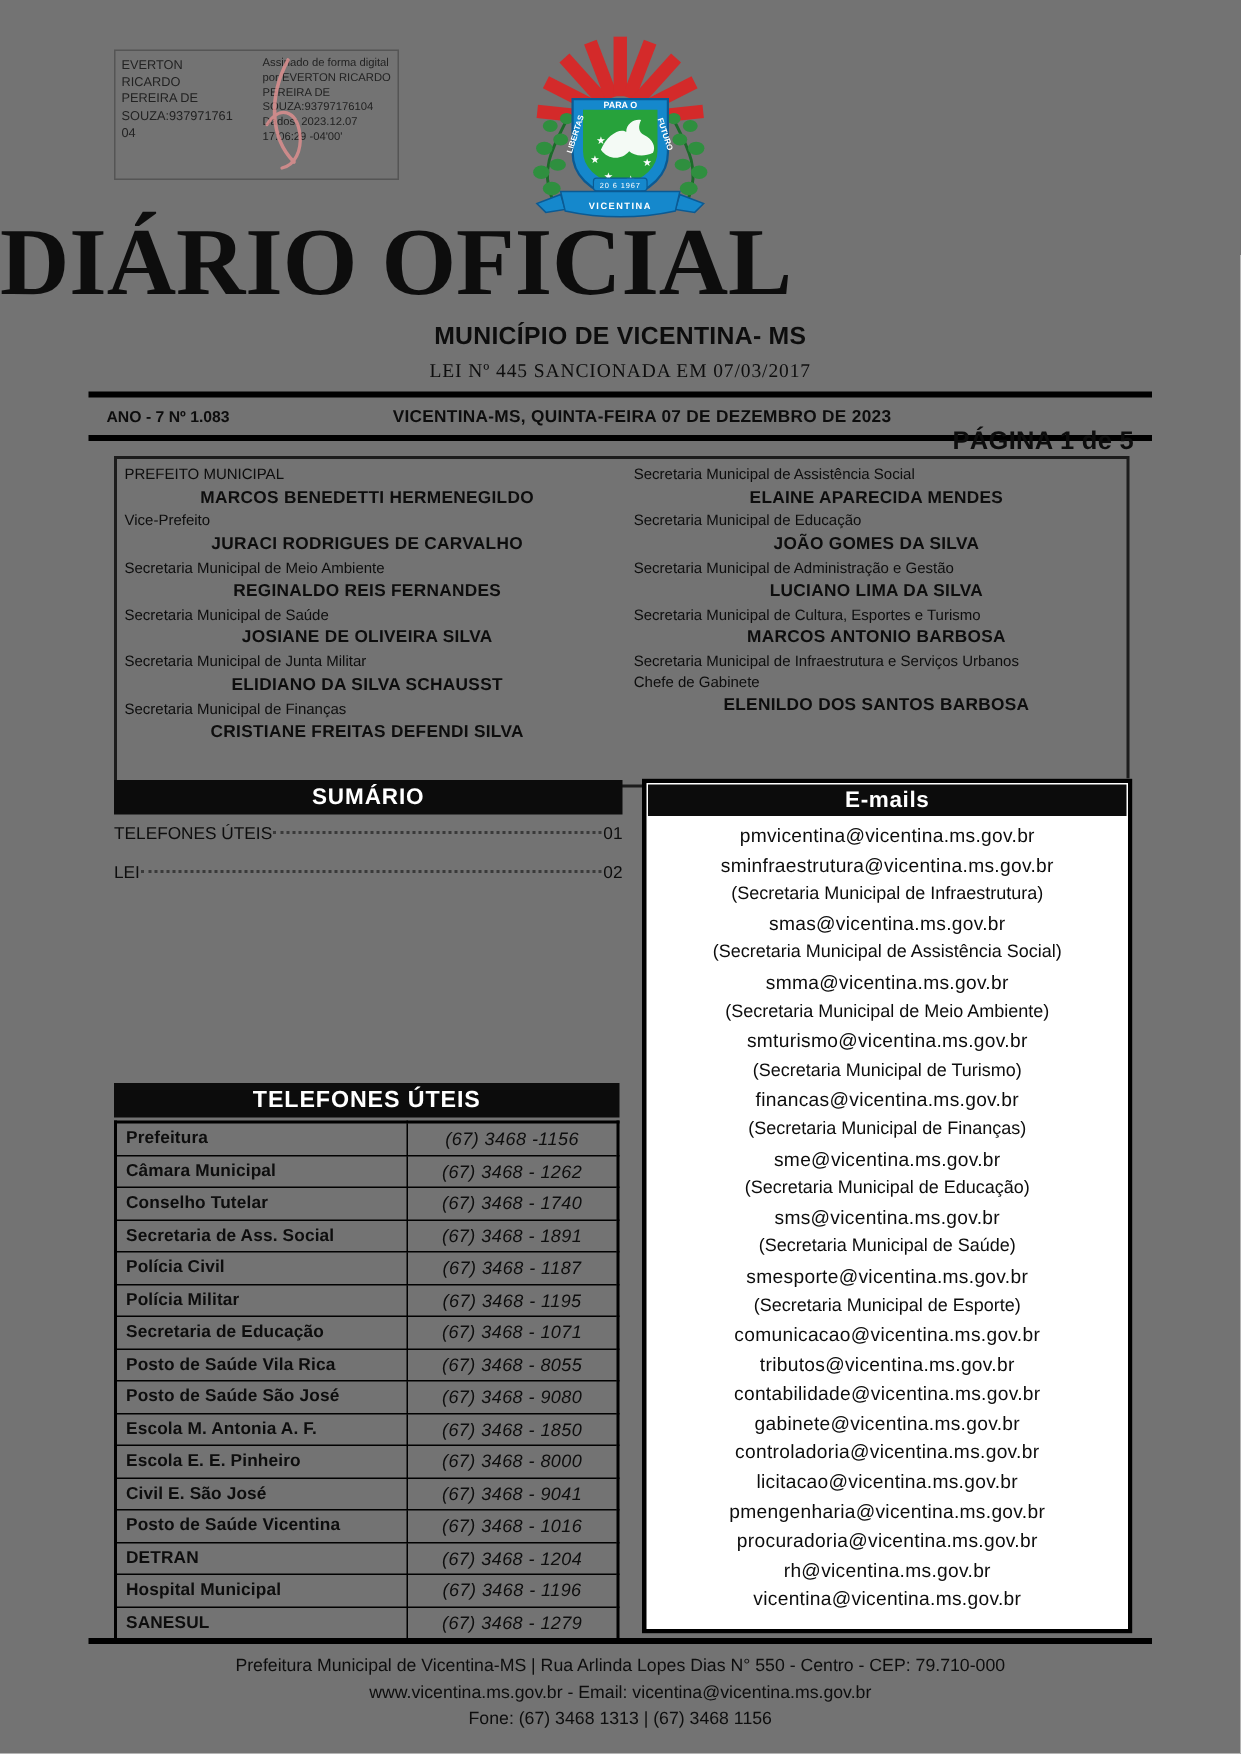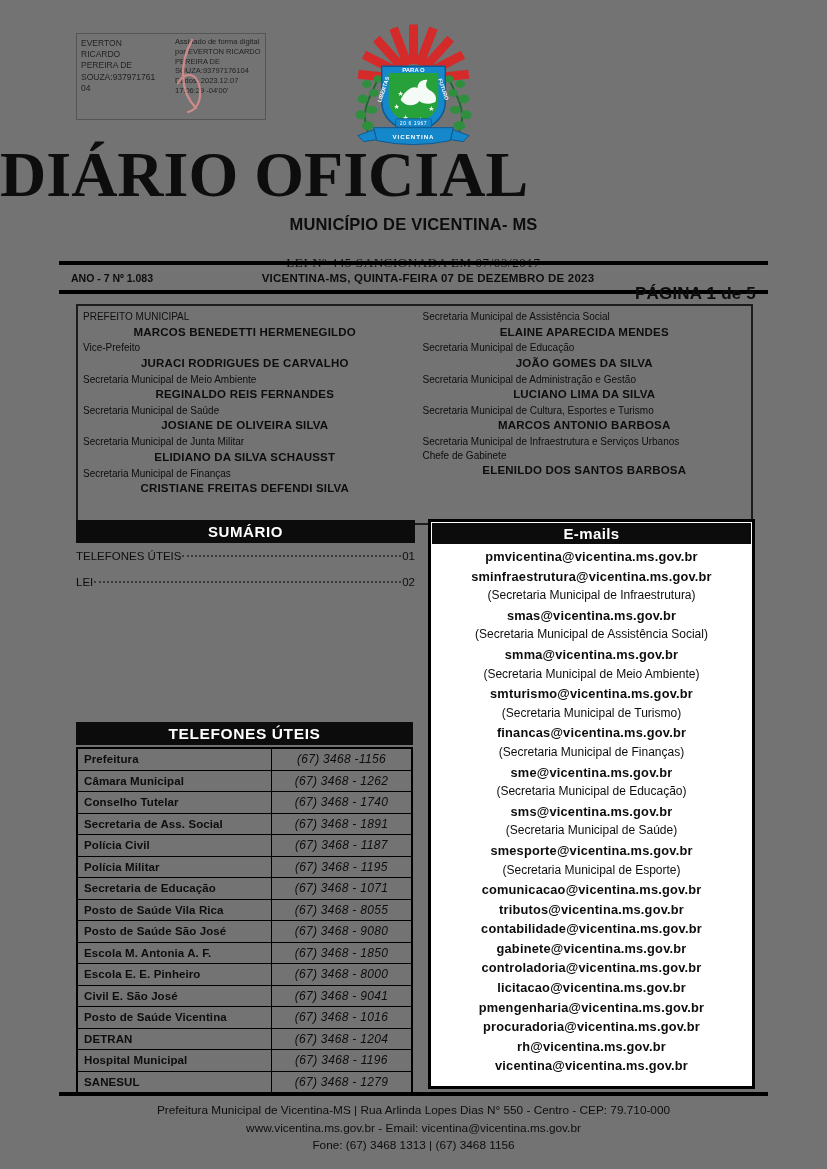--- a/index.html
+++ b/index.html
@@ -29,21 +29,21 @@
     position:absolute;left:0;top:138px;width:100%;text-align:left;
     font-family:"Liberation Serif", serif;font-weight:bold;font-size:64px;
     letter-spacing:0px;white-space:nowrap;
   }
   .gz-muni{
     position:absolute;left:0;top:215px;width:100%;text-align:center;
     font-weight:bold;font-size:16.5px;letter-spacing:0.2px;
   }
   .gz-law{
     position:absolute;left:0;top:239px;width:100%;text-align:center;
-    font-family:"Liberation Serif", serif;font-size:13px;letter-spacing:0.6px;margin-top:16px;
+    font-family:"Liberation Serif", serif;font-size:13px;letter-spacing:0.6px;
   }
   
   .edition-bar{
     position:absolute;left:59px;top:261px;width:709px;box-sizing:border-box;
     border-top:4px solid #000;border-bottom:4px solid #000;
     display:flex;align-items:center;height:33px;padding:0 12px;
   }
   .ed-no{font-size:10.5px;font-weight:bold;width:150px;}
   .ed-date{flex:1;text-align:center;font-size:11.5px;font-weight:bold;letter-spacing:0.2px;}
   .ed-page{font-size:17px;font-weight:bold;letter-spacing:0.2px;margin-top:32px;}
@@ -78,21 +78,21 @@
   }
   td.ph-name{font-weight:bold;font-size:11.5px;letter-spacing:0.1px;}
   td.ph-num{width:42%;font-style:italic;font-size:12px;text-align:center;letter-spacing:0.3px;}
   
   .emails{
     position:absolute;left:428px;top:519px;width:327px;box-sizing:border-box;
     border:3px solid #000;background:#fff;height:570px;
   }
   .emails .black-bar{height:21px;line-height:21px;font-size:15px;margin:1px;letter-spacing:0.4px;}
   .email-list{padding:2px 2px 4px 2px;text-align:center;}
-  .email-list .email{font-weight:bold;font-size:12.8px;line-height:19.6px;letter-spacing:0.2px;}
+  .email-list .email{font-weight:normal;font-size:12.8px;line-height:19.6px;letter-spacing:0.2px;}
   .email-list .note{font-size:12px;line-height:19.6px;}
   
   .footer{
     position:absolute;left:59px;top:1092px;width:709px;
     border-top:4px solid #000;padding-top:6px;text-align:center;
   }
   .footer div{font-size:11.8px;line-height:17.5px;}
 </style>
 </head>
 <body>

